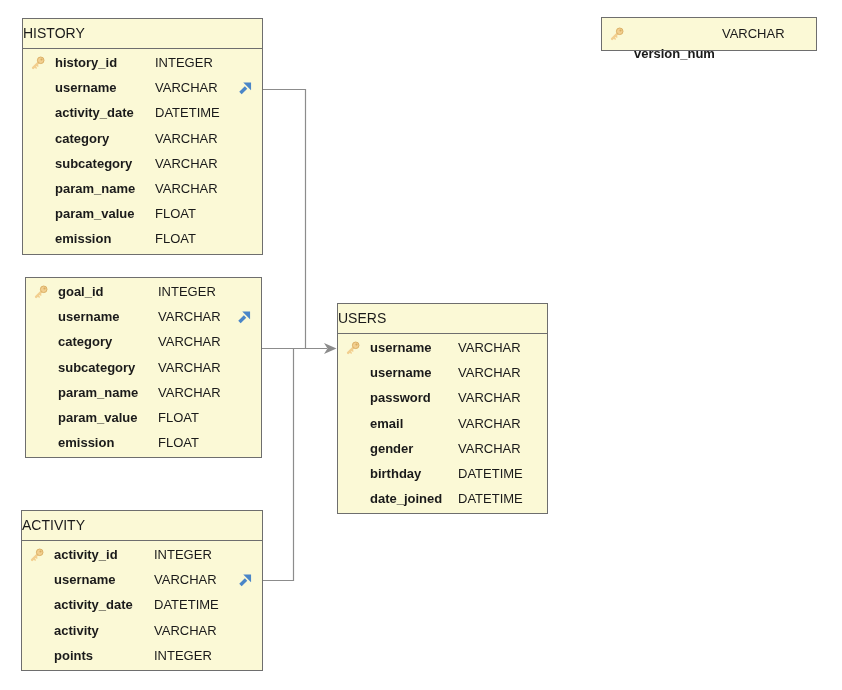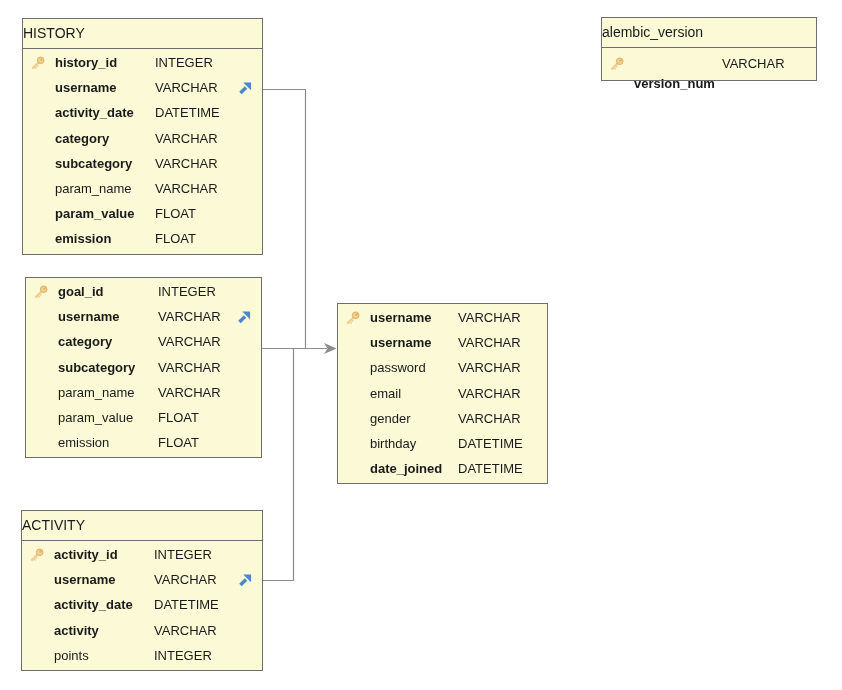--- a/index.html
+++ b/index.html
@@ -45,21 +45,21 @@
   .table.single .row { height: 29px; }
   .icon-cell {
     width: 25px;
     flex: none;
     display: flex;
     align-items: center;
   }
   .col-name {
     flex: none;
     width: var(--name-w, 100px);
-    font-weight: 400;
+    font-weight: 700;
     overflow: hidden;
   }
   .table.inline-type .col-name { width: auto; margin-right: 7px; margin-top: 39px; }
   .row.bold .col-name { font-weight: 700; }
   .col-type { flex: none; text-align: center; }
   .fk-arrow {
     position: absolute;
     right: 9px;
     top: 50%;
     transform: translateY(-50%);
@@ -239,20 +239,21 @@
         </div>
         <div class="row">
           <span class="icon-cell"></span>
           <span class="col-name">points</span>
           <span class="col-type">INTEGER</span>
         </div>
       </div>
   </div>
 
   <div class="table" style="left:337px; top:303px; width:211px; --name-w:88px;">
+    <div class="table-header">USERS</div>
     <div class="table-body">
         <div class="row bold">
           <span class="icon-cell">
             <svg width="16" height="16" viewBox="0 0 16 16">
               <path d="M8.7 7.3 L3.1 12.9" stroke="#F2CF8F" stroke-width="2.4" stroke-linecap="round" fill="none"></path>
               <path d="M4.6 11.4 L6.2 13.0 M6.4 9.6 L7.8 11.0" stroke="#F2CF8F" stroke-width="1.6" stroke-linecap="round" fill="none"></path>
               <circle cx="10.7" cy="5.3" r="3.3" fill="#F2CF8F" stroke="#D8AC60" stroke-width="0.9"></circle>
               <circle cx="11.5" cy="4.5" r="1.05" fill="#D8AC60"></circle>
             </svg>
           </span>
@@ -286,21 +287,20 @@
         </div>
         <div class="row bold">
           <span class="icon-cell"></span>
           <span class="col-name">date_joined</span>
           <span class="col-type">DATETIME</span>
         </div>
       </div>
   </div>
 
   <div class="table single inline-type" style="left:601px; top:17px; width:216px;">
-    <div class="table-header">alembic_version</div>
     <div class="table-body">
         <div class="row bold">
           <span class="icon-cell">
             <svg width="16" height="16" viewBox="0 0 16 16">
               <path d="M8.7 7.3 L3.1 12.9" stroke="#F2CF8F" stroke-width="2.4" stroke-linecap="round" fill="none"></path>
               <path d="M4.6 11.4 L6.2 13.0 M6.4 9.6 L7.8 11.0" stroke="#F2CF8F" stroke-width="1.6" stroke-linecap="round" fill="none"></path>
               <circle cx="10.7" cy="5.3" r="3.3" fill="#F2CF8F" stroke="#D8AC60" stroke-width="0.9"></circle>
               <circle cx="11.5" cy="4.5" r="1.05" fill="#D8AC60"></circle>
             </svg>
           </span>

